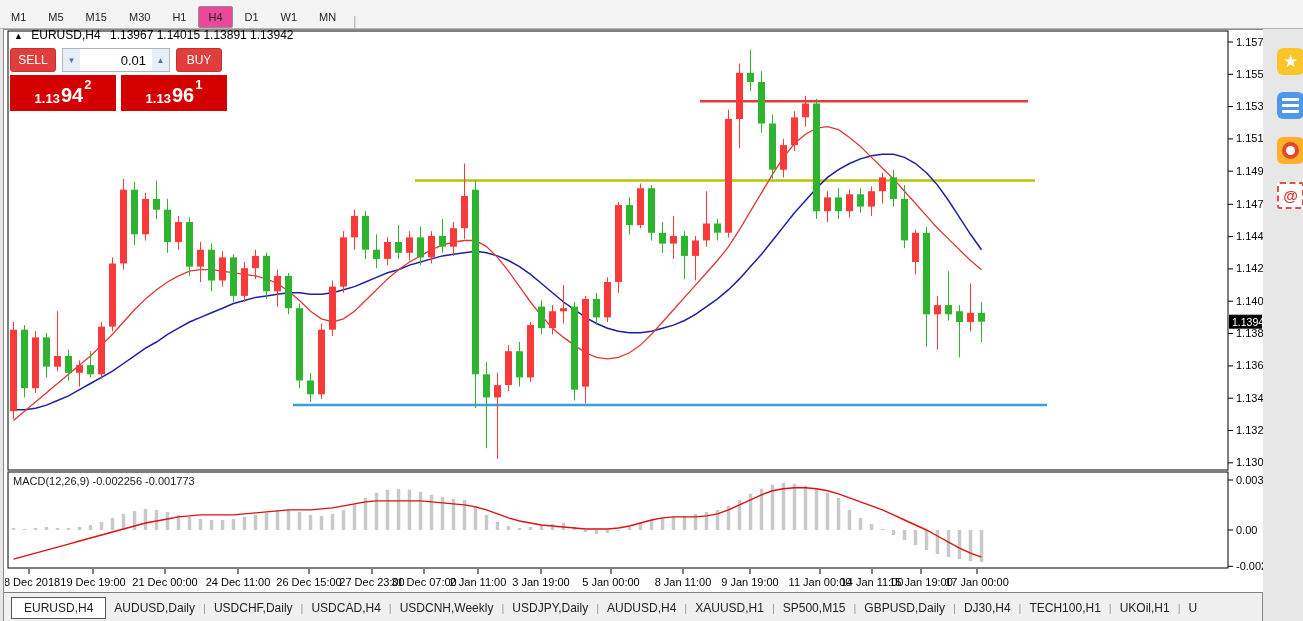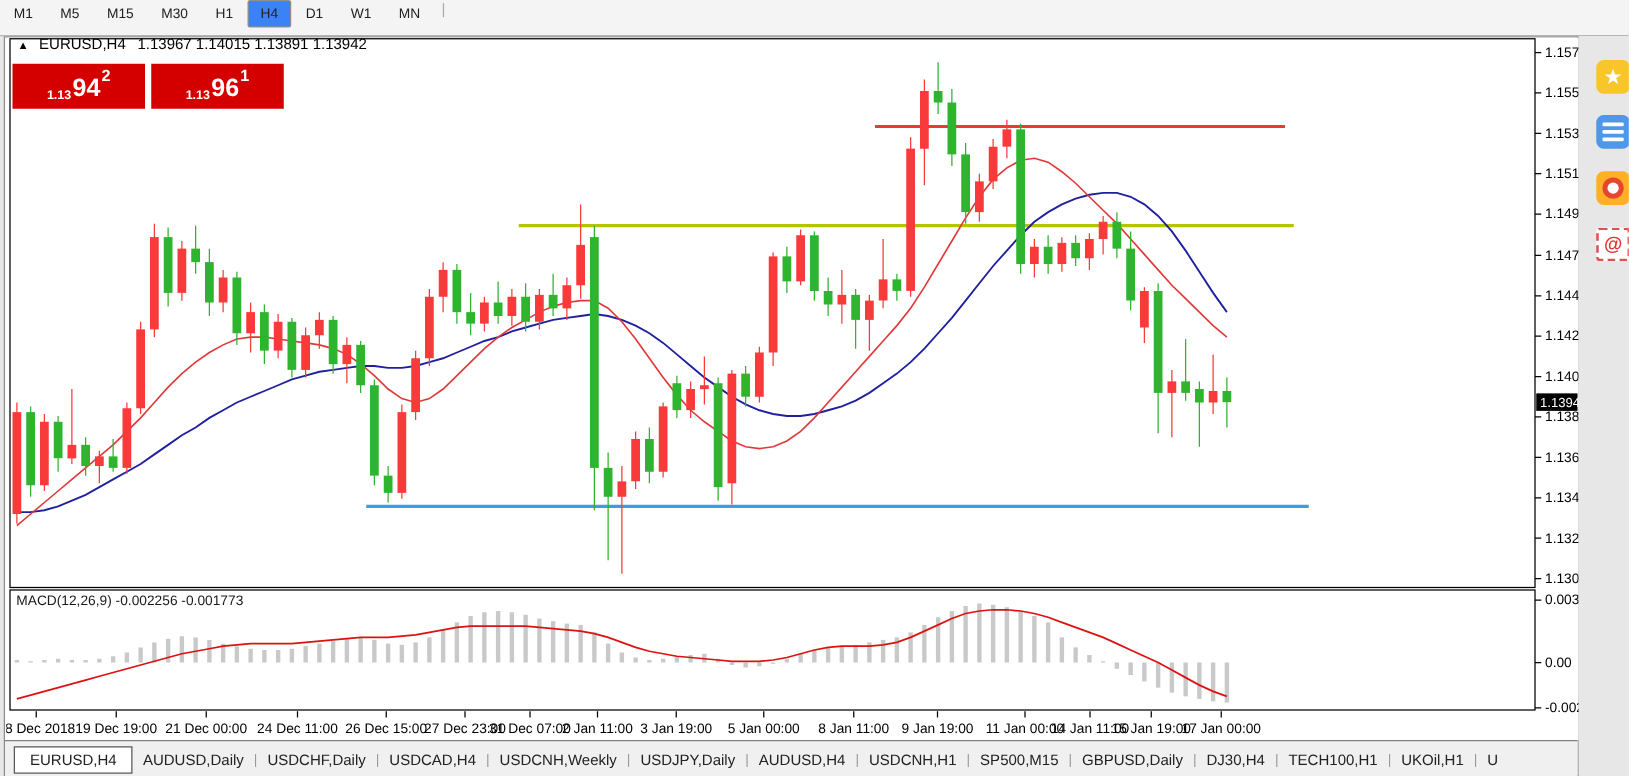--- a/index.html
+++ b/index.html
@@ -1,43 +1,43 @@
 <!DOCTYPE html>
 <html><head>
 <meta charset="utf-8">
 <style>
   html,body{margin:0;padding:0;}
   body{width:1303px;height:621px;position:relative;overflow:hidden;
        font-family:"Liberation Sans",sans-serif;background:#e7e7e7;}
   
   .toolbar{position:absolute;left:0;top:0;width:1303px;height:28px;background:#f4f4f4;
-           border-bottom:1px solid #b5b5b5;display:flex;align-items:flex-start;}
+           border-bottom:1px solid #b5b5b5;display:flex;align-items:flex-end;}
   .tfbtn{font-size:11px;color:#222;padding:4px 9px;margin:0 1px;border:1px solid transparent;cursor:default;}
-  .tfbtn.active{background:#3b82f6;border:1px solid #8f8f8f;border-radius:2px;}
+  .tfbtn.active{background:#ec4899;border:1px solid #8f8f8f;border-radius:2px;}
   .tbsep{color:#aaa;margin:0 6px;font-size:12px;}
   
   .window{position:absolute;left:3px;top:29px;width:1260px;height:592px;background:#fff;
           border:1px solid #8a8a8a;box-sizing:border-box;}
   #chart-svg{position:absolute;left:5px;top:30px;}
   
   .chart-header{position:absolute;left:14px;top:28px;font-size:12px;color:#000;}
   .chart-header .tri{font-size:9px;margin-right:5px;}
   .trade-panel{position:absolute;left:10px;top:48px;width:218px;}
   .row1{display:flex;align-items:center;height:24px;}
   .btn-sell,.btn-buy{width:44px;height:22px;background:#e23d3d;border:1px solid #c52f2f;border-radius:3px;
       color:#fff;font-size:12px;display:flex;align-items:center;justify-content:center;}
   .lot-ctl{display:flex;align-items:center;height:22px;margin:0 6px;border:1px solid #aab6c2;background:#fff;}
   .spin{width:17px;height:22px;background:#e8eef5;color:#4a77a8;font-size:8px;
         display:flex;align-items:center;justify-content:center;}
   .lot-val{width:66px;text-align:right;padding-right:6px;font-size:13px;color:#000;}
   .row2{display:flex;margin-top:3px;}
   .tile{width:106px;height:36px;background:#d40000;color:#fff;display:flex;align-items:flex-end;
         justify-content:center;padding-bottom:2px;box-sizing:border-box;}
   .tile+.tile{margin-left:5px;}
-  .tile .pre{font-size:10px;font-weight:bold;margin-bottom:3px;}
+  .tile .pre{font-size:13px;font-weight:bold;margin-bottom:3px;}
   .tile .big{font-size:20px;font-weight:bold;line-height:28px;margin:0 1px;}
   .tile .sup{font-size:13px;font-weight:bold;align-self:flex-start;margin-top:2px;}
   .macd-label{position:absolute;left:13px;top:475px;font-size:11px;color:#1a1a1a;}
   .macd-label span{margin-right:0;}
   
   .tabsbar{position:absolute;left:4px;top:592px;width:1258px;height:29px;background:#f0f0f0;
            border-top:1px solid #808080;display:flex;align-items:center;overflow:hidden;}
   .tab{font-size:12px;color:#222;padding:4px 8px;white-space:nowrap;}
   .tab.active{background:#fff;border:1px solid #555;margin-left:7px;padding:3px 12px;}
   .tab-sep{color:#999;font-size:11px;}
@@ -436,20 +436,29 @@
     </g>
 </svg>
 
 <div class="chart-header">
   <span class="tri">▲</span>
   <span>EURUSD,H4</span>
   <span style="margin-left:6px;">1.13967 1.14015 1.13891 1.13942</span>
 </div>
 
 <div class="trade-panel">
+  <div class="row1">
+    <div class="btn-sell">SELL</div>
+    <div class="lot-ctl">
+      <div class="spin">▼</div>
+      <div class="lot-val">0.01</div>
+      <div class="spin">▲</div>
+    </div>
+    <div class="btn-buy">BUY</div>
+  </div>
   <div class="row2">
     <div class="tile">
       <span class="pre">1.13</span>
       <span class="big">94</span>
       <span class="sup">2</span>
     </div>
     <div class="tile">
       <span class="pre">1.13</span>
       <span class="big">96</span>
       <span class="sup">1</span>
@@ -470,21 +479,21 @@
     <div class="tab">USDCHF,Daily</div>
     <span class="tab-sep">|</span>
     <div class="tab">USDCAD,H4</div>
     <span class="tab-sep">|</span>
     <div class="tab">USDCNH,Weekly</div>
     <span class="tab-sep">|</span>
     <div class="tab">USDJPY,Daily</div>
     <span class="tab-sep">|</span>
     <div class="tab">AUDUSD,H4</div>
     <span class="tab-sep">|</span>
-    <div class="tab">USDCNH,H1</div>
+    <div class="tab">XAUUSD,H1</div>
     <span class="tab-sep">|</span>
     <div class="tab">SP500,M15</div>
     <span class="tab-sep">|</span>
     <div class="tab">GBPUSD,Daily</div>
     <span class="tab-sep">|</span>
     <div class="tab">DJ30,H4</div>
     <span class="tab-sep">|</span>
     <div class="tab">TECH100,H1</div>
     <span class="tab-sep">|</span>
     <div class="tab">UKOil,H1</div>

